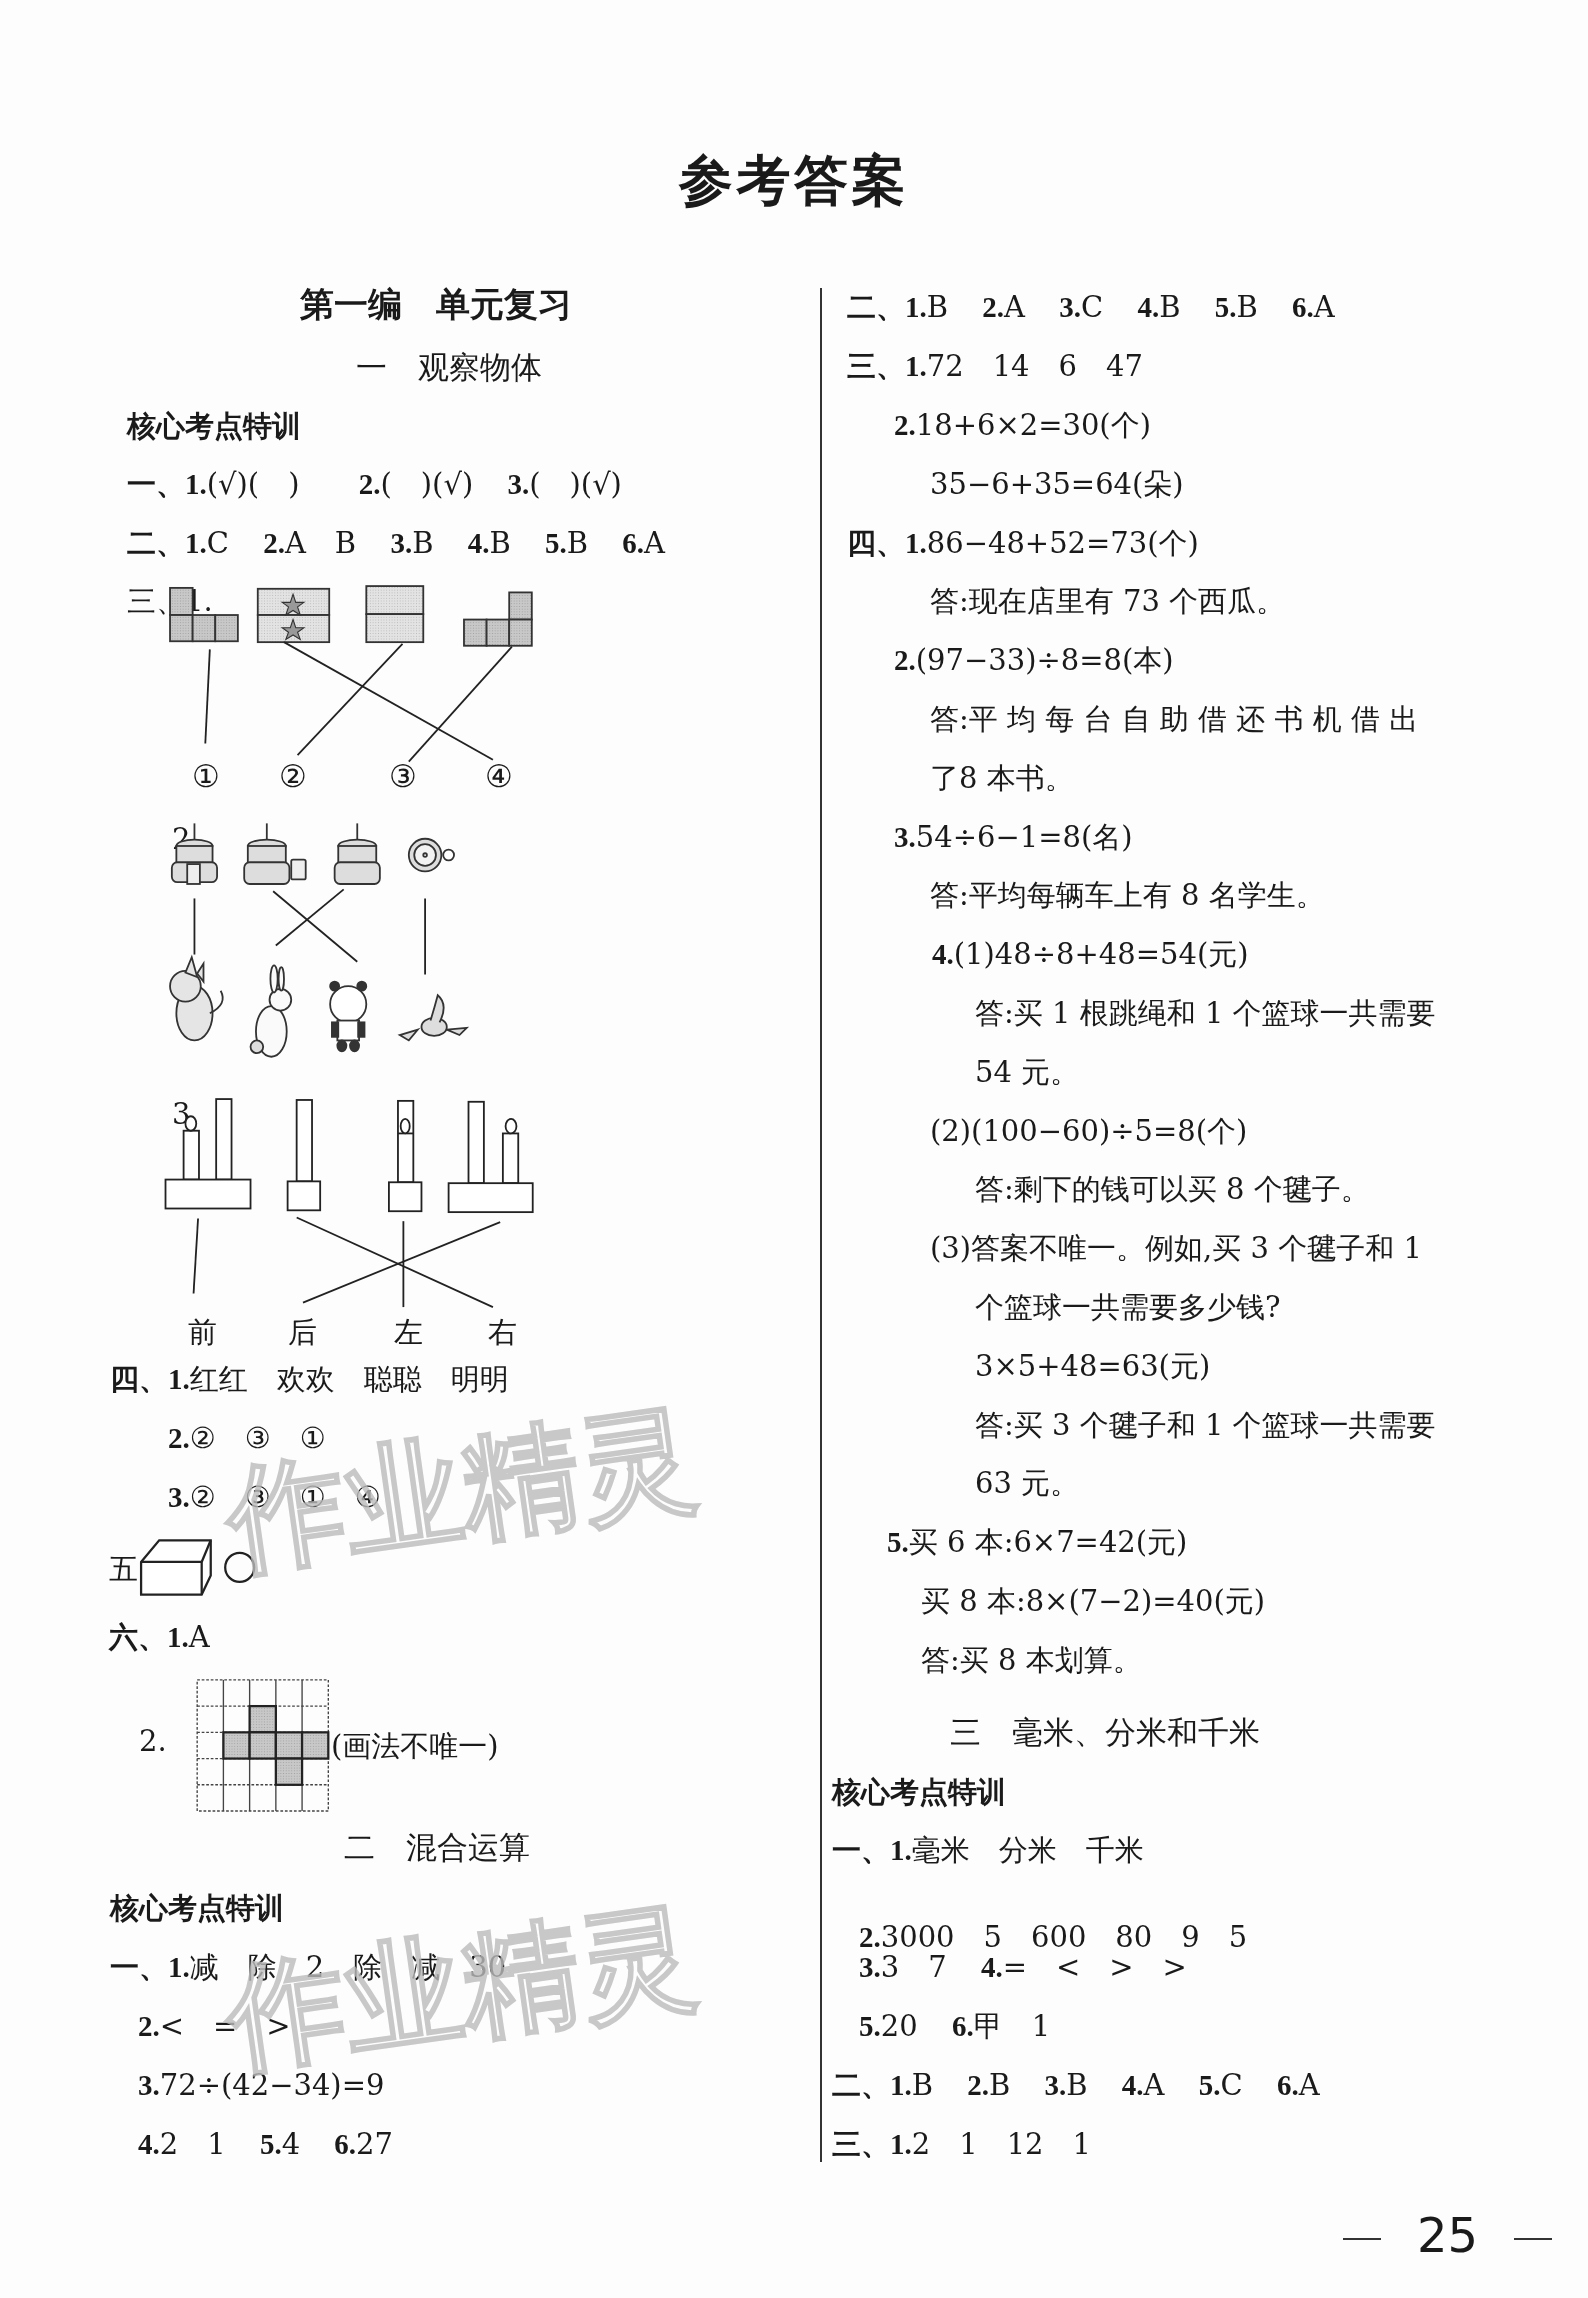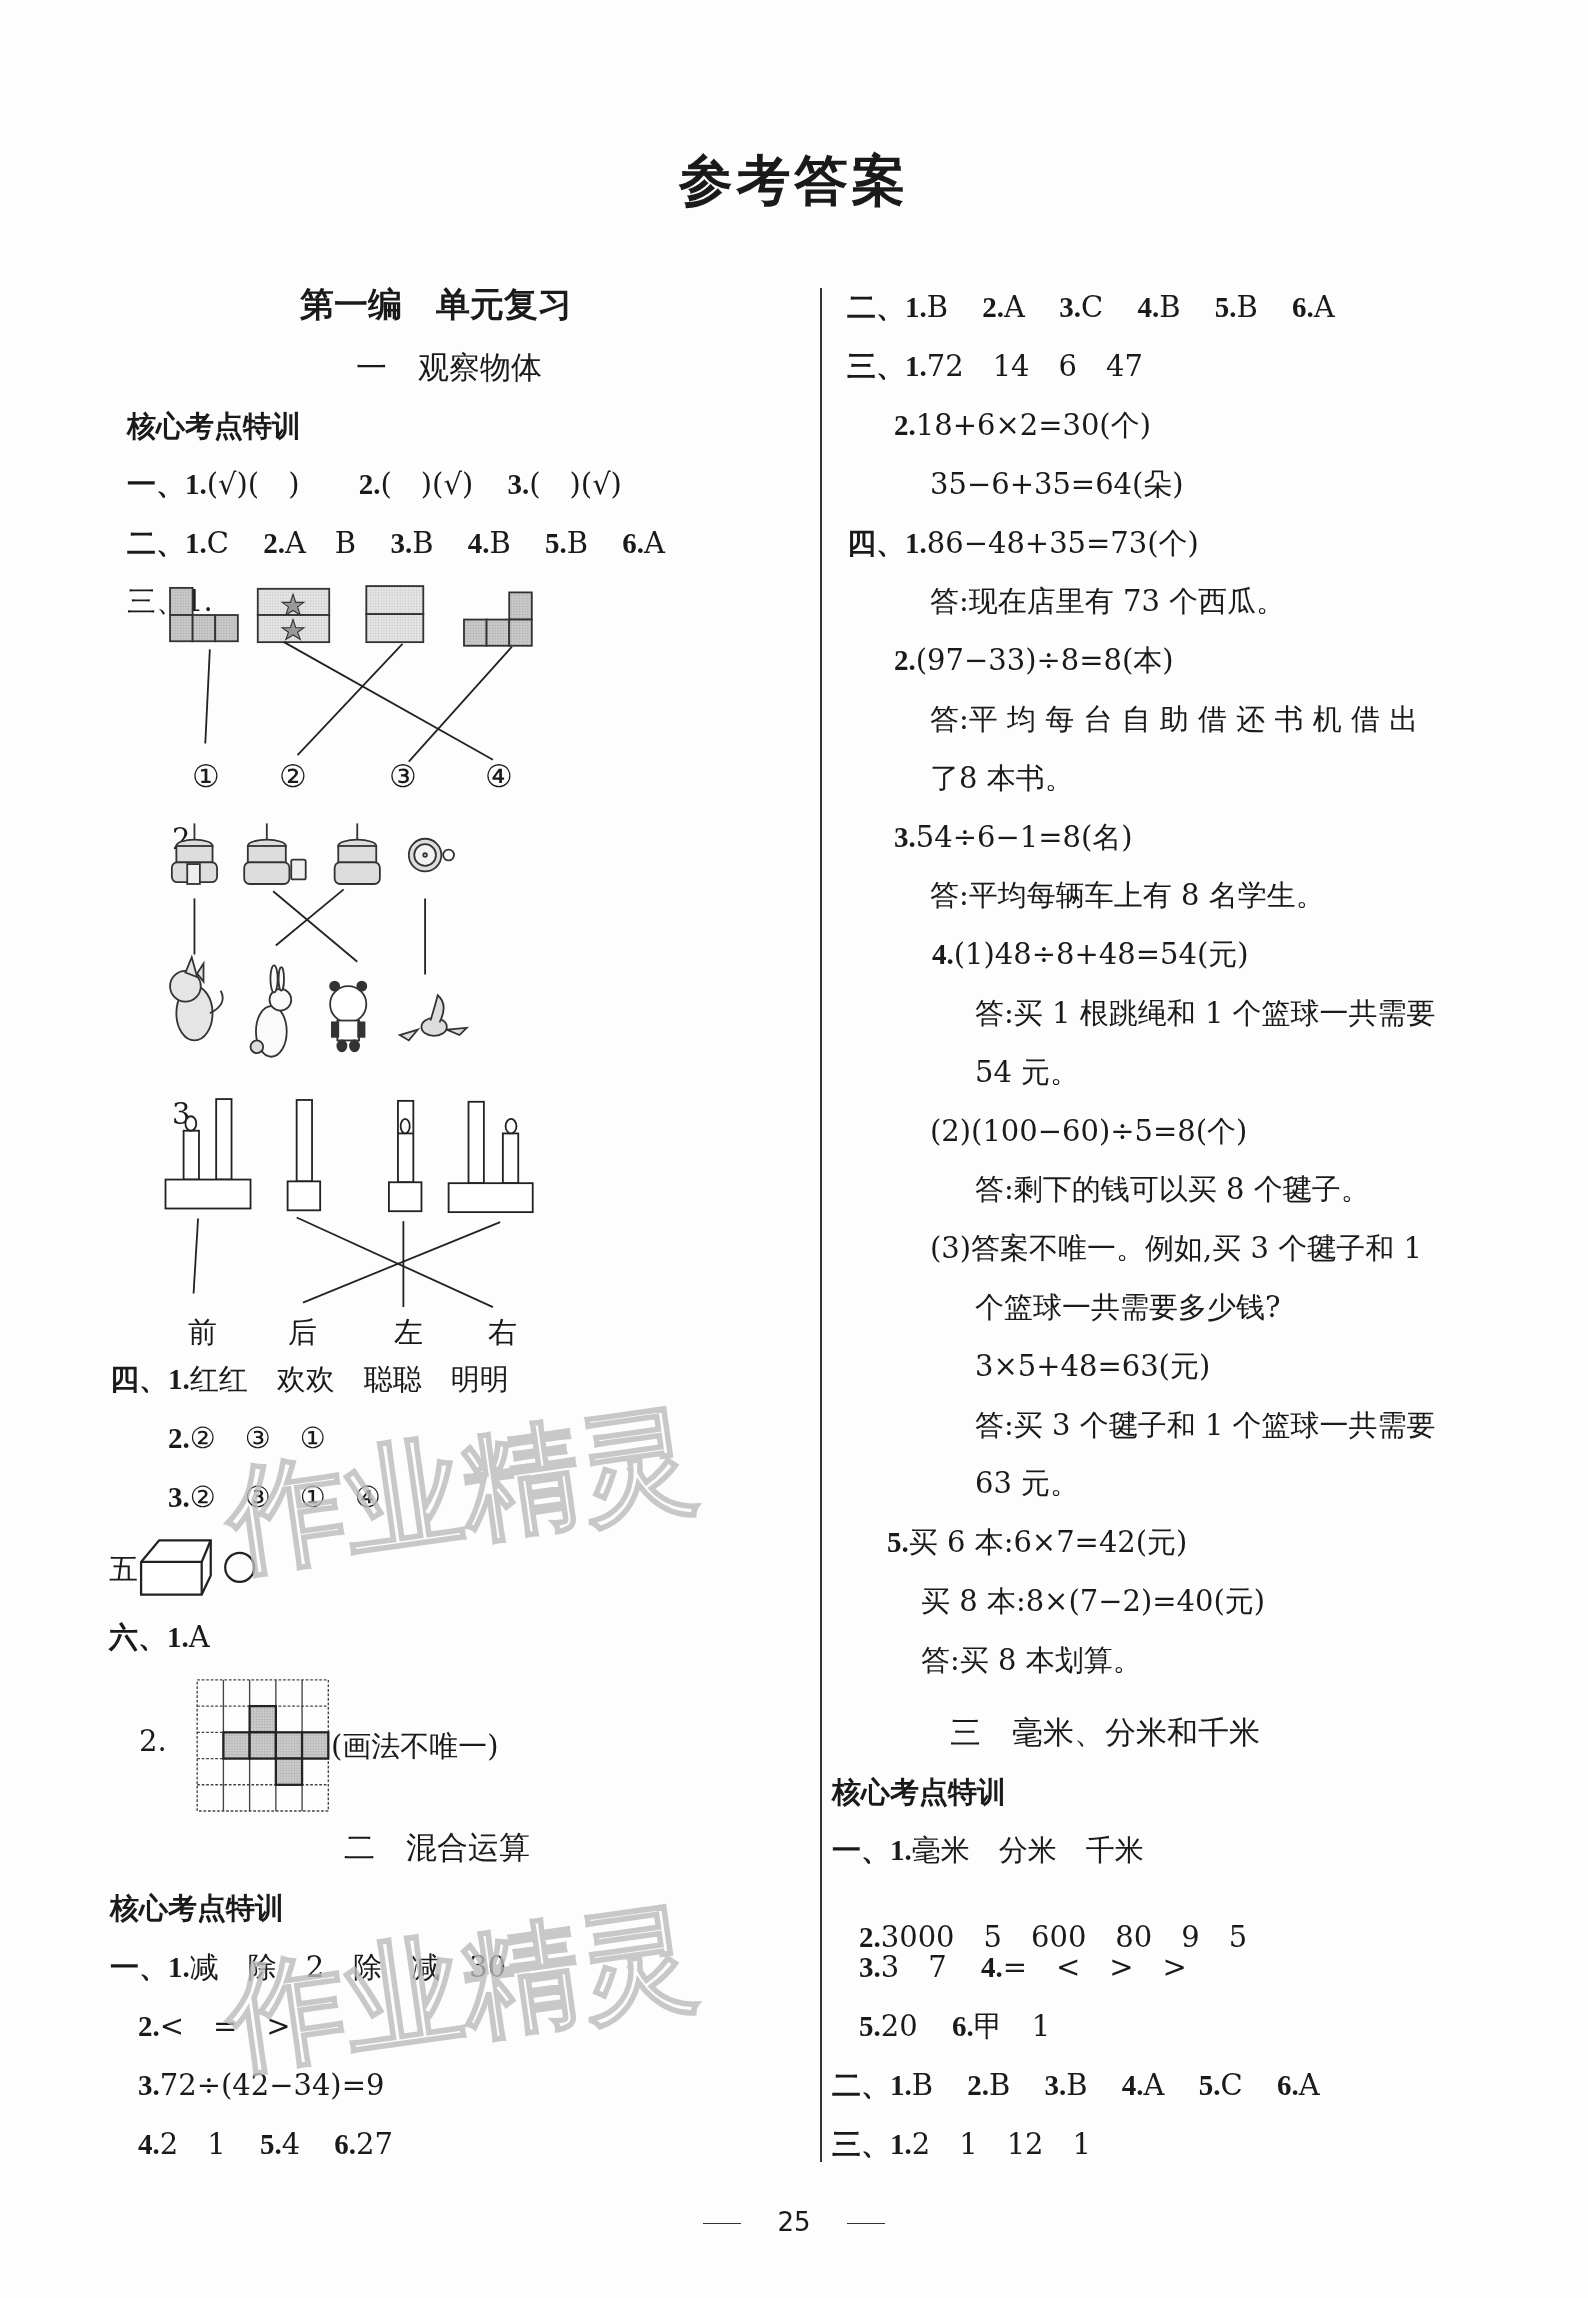--- a/index.html
+++ b/index.html
@@ -8,21 +8,21 @@
   .abs { position:absolute; white-space:nowrap; }
   .title { left:0; width:1588px; top:145px; text-align:center; font-size:54px; font-weight:bold;
            font-family:"DejaVu Sans","Liberation Sans",sans-serif; letter-spacing:3.6px; }
   .h1 { font-size:34px; font-weight:bold; font-family:"DejaVu Sans","Liberation Sans",sans-serif; }
   .h2 { font-size:31px; font-family:Liberation Serif, serif; }
   .h3 { font-size:29px; font-weight:bold; font-family:"DejaVu Sans","Liberation Sans",sans-serif; }
   .line { font-size:29px; line-height:36px; }
   .line b, .num { font-weight:bold; font-family:"Liberation Serif","DejaVu Serif",serif; }
   .sp { display:inline-block; width:25px; }
   .divider { left:820px; top:288px; width:1.8px; height:1874px; background:#333; }
-  .pagenum { left:0; width:1588px; top:2207px; text-align:center; font-size:26px;
+  .pagenum { left:0; width:1588px; top:2207px; text-align:right; font-size:48px;
              font-family:"DejaVu Sans","Liberation Sans",sans-serif; }
   .pagenum .dash { display:inline-block; width:38px; height:1.8px; background:#333; vertical-align:middle; margin:0 36px; }
   .watermark { font-size:118px; font-weight:bold; color:transparent; -webkit-text-stroke:1.8px #bbb;
                font-family:"DejaVu Sans","Liberation Sans",sans-serif; transform:rotate(-8deg); opacity:0.8; }
   svg.abs { overflow:visible; }
   .circnum { font-size:31px; }
   .dirlabel { font-size:29px; font-family:"DejaVu Sans","Liberation Sans",sans-serif; }
 </style>
 </head>
 <body>
@@ -275,21 +275,21 @@
   <b>二、1.</b><span>B</span><span class="sp"></span>
   <b>2.</b><span>A</span><span class="sp"></span>
   <b>3.</b><span>C</span><span class="sp"></span>
   <b>4.</b><span>B</span><span class="sp"></span>
   <b>5.</b><span>B</span><span class="sp"></span>
   <b>6.</b><span>A</span>
 </div>
 <div class="abs line" style="left:847px; top:348px;"><b>三、1.</b><span>72　14　6　47</span></div>
 <div class="abs line" style="left:894px; top:407px;"><b>2.</b><span>18+6×2=30(个)</span></div>
 <div class="abs line" style="left:930px; top:466px;"><span>35−6+35=64(朵)</span></div>
-<div class="abs line" style="left:847px; top:525px;"><b>四、1.</b><span>86−48+35=73(个)</span></div>
+<div class="abs line" style="left:847px; top:525px;"><b>四、1.</b><span>86−48+52=73(个)</span></div>
 <div class="abs line" style="left:930px; top:583px;"><span>答:现在店里有 73 个西瓜。</span></div>
 <div class="abs line" style="left:894px; top:642px;"><b>2.</b><span>(97−33)÷8=8(本)</span></div>
 <div class="abs line" style="left:930px; top:701px;"><span>答:平 均 每 台 自 助 借 还 书 机 借 出</span></div>
 <div class="abs line" style="left:930px; top:760px;"><span>了8 本书。</span></div>
 <div class="abs line" style="left:894px; top:819px;"><b>3.</b><span>54÷6−1=8(名)</span></div>
 <div class="abs line" style="left:930px; top:877px;"><span>答:平均每辆车上有 8 名学生。</span></div>
 <div class="abs line" style="left:894px; top:936px;margin-left:38px;"><b>4.</b><span>(1)48÷8+48=54(元)</span></div>
 <div class="abs line" style="left:975px; top:995px;"><span>答:买 1 根跳绳和 1 个篮球一共需要</span></div>
 <div class="abs line" style="left:975px; top:1054px;"><span>54 元。</span></div>
 <div class="abs line" style="left:930px; top:1113px;"><span>(2)(100−60)÷5=8(个)</span></div>

